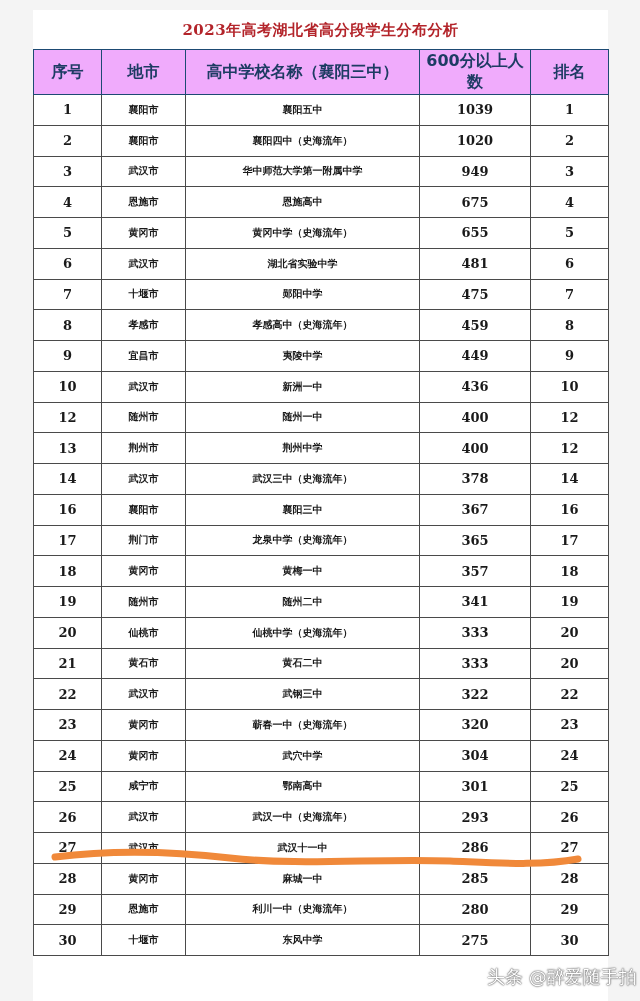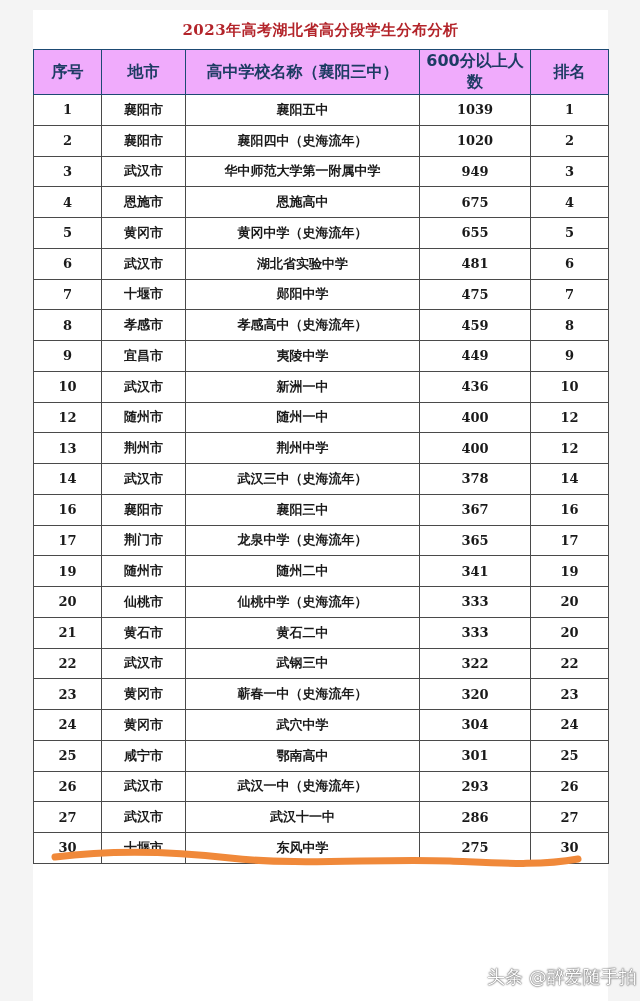--- a/index.html
+++ b/index.html
@@ -30,21 +30,21 @@
     background: #f0abfc; color: #1d3b63;
     height: 37px; font-size: 16px; font-weight: bold;
     border: 1.5px solid #1d4a73;
     font-family: "DejaVu Sans", sans-serif;
   }
   td {
     height: 29.75px; padding: 0; text-align: center;
     border: 1px solid #4a4a4a;
     font-size: 13px; font-weight: bold; color: #1a1a1a;
   }
-  td.city, td.school { font-family: Liberation Mono, monospace; font-size: 13px; }
+  td.city, td.school { font-family: Liberation Mono, monospace; font-size: 10px; }
   .stroke {
     position: absolute; left: 0; top: 0; width: 640px; height: 1001px;
     pointer-events: none;
   }
   .watermark {
     position: absolute; left: 487px; top: 965px;
     font-family: "DejaVu Sans", sans-serif; font-size: 18px;
     color: #ffffff; text-shadow: 0 0 2px #555, 0 0 1px #333;
   }
 </style>
@@ -171,20 +171,27 @@
         <td class="num">16</td>
       </tr>
       <tr>
         <td class="idx">17</td>
         <td class="city">荆门市</td>
         <td class="school">龙泉中学（史海流年）</td>
         <td class="num">365</td>
         <td class="num">17</td>
       </tr>
       <tr>
+        <td class="idx">18</td>
+        <td class="city">黄冈市</td>
+        <td class="school">黄梅一中</td>
+        <td class="num">357</td>
+        <td class="num">18</td>
+      </tr>
+      <tr>
         <td class="idx">19</td>
         <td class="city">随州市</td>
         <td class="school">随州二中</td>
         <td class="num">341</td>
         <td class="num">19</td>
       </tr>
       <tr>
         <td class="idx">20</td>
         <td class="city">仙桃市</td>
         <td class="school">仙桃中学（史海流年）</td>
@@ -234,20 +241,34 @@
         <td class="num">26</td>
       </tr>
       <tr>
         <td class="idx">27</td>
         <td class="city">武汉市</td>
         <td class="school">武汉十一中</td>
         <td class="num">286</td>
         <td class="num">27</td>
       </tr>
       <tr>
+        <td class="idx">28</td>
+        <td class="city">黄冈市</td>
+        <td class="school">麻城一中</td>
+        <td class="num">285</td>
+        <td class="num">28</td>
+      </tr>
+      <tr>
+        <td class="idx">29</td>
+        <td class="city">恩施市</td>
+        <td class="school">利川一中（史海流年）</td>
+        <td class="num">280</td>
+        <td class="num">29</td>
+      </tr>
+      <tr>
         <td class="idx">30</td>
         <td class="city">十堰市</td>
         <td class="school">东风中学</td>
         <td class="num">275</td>
         <td class="num">30</td>
       </tr>
     </tbody>
 </table>
 
 <svg class="stroke" viewBox="0 0 640 1001">

